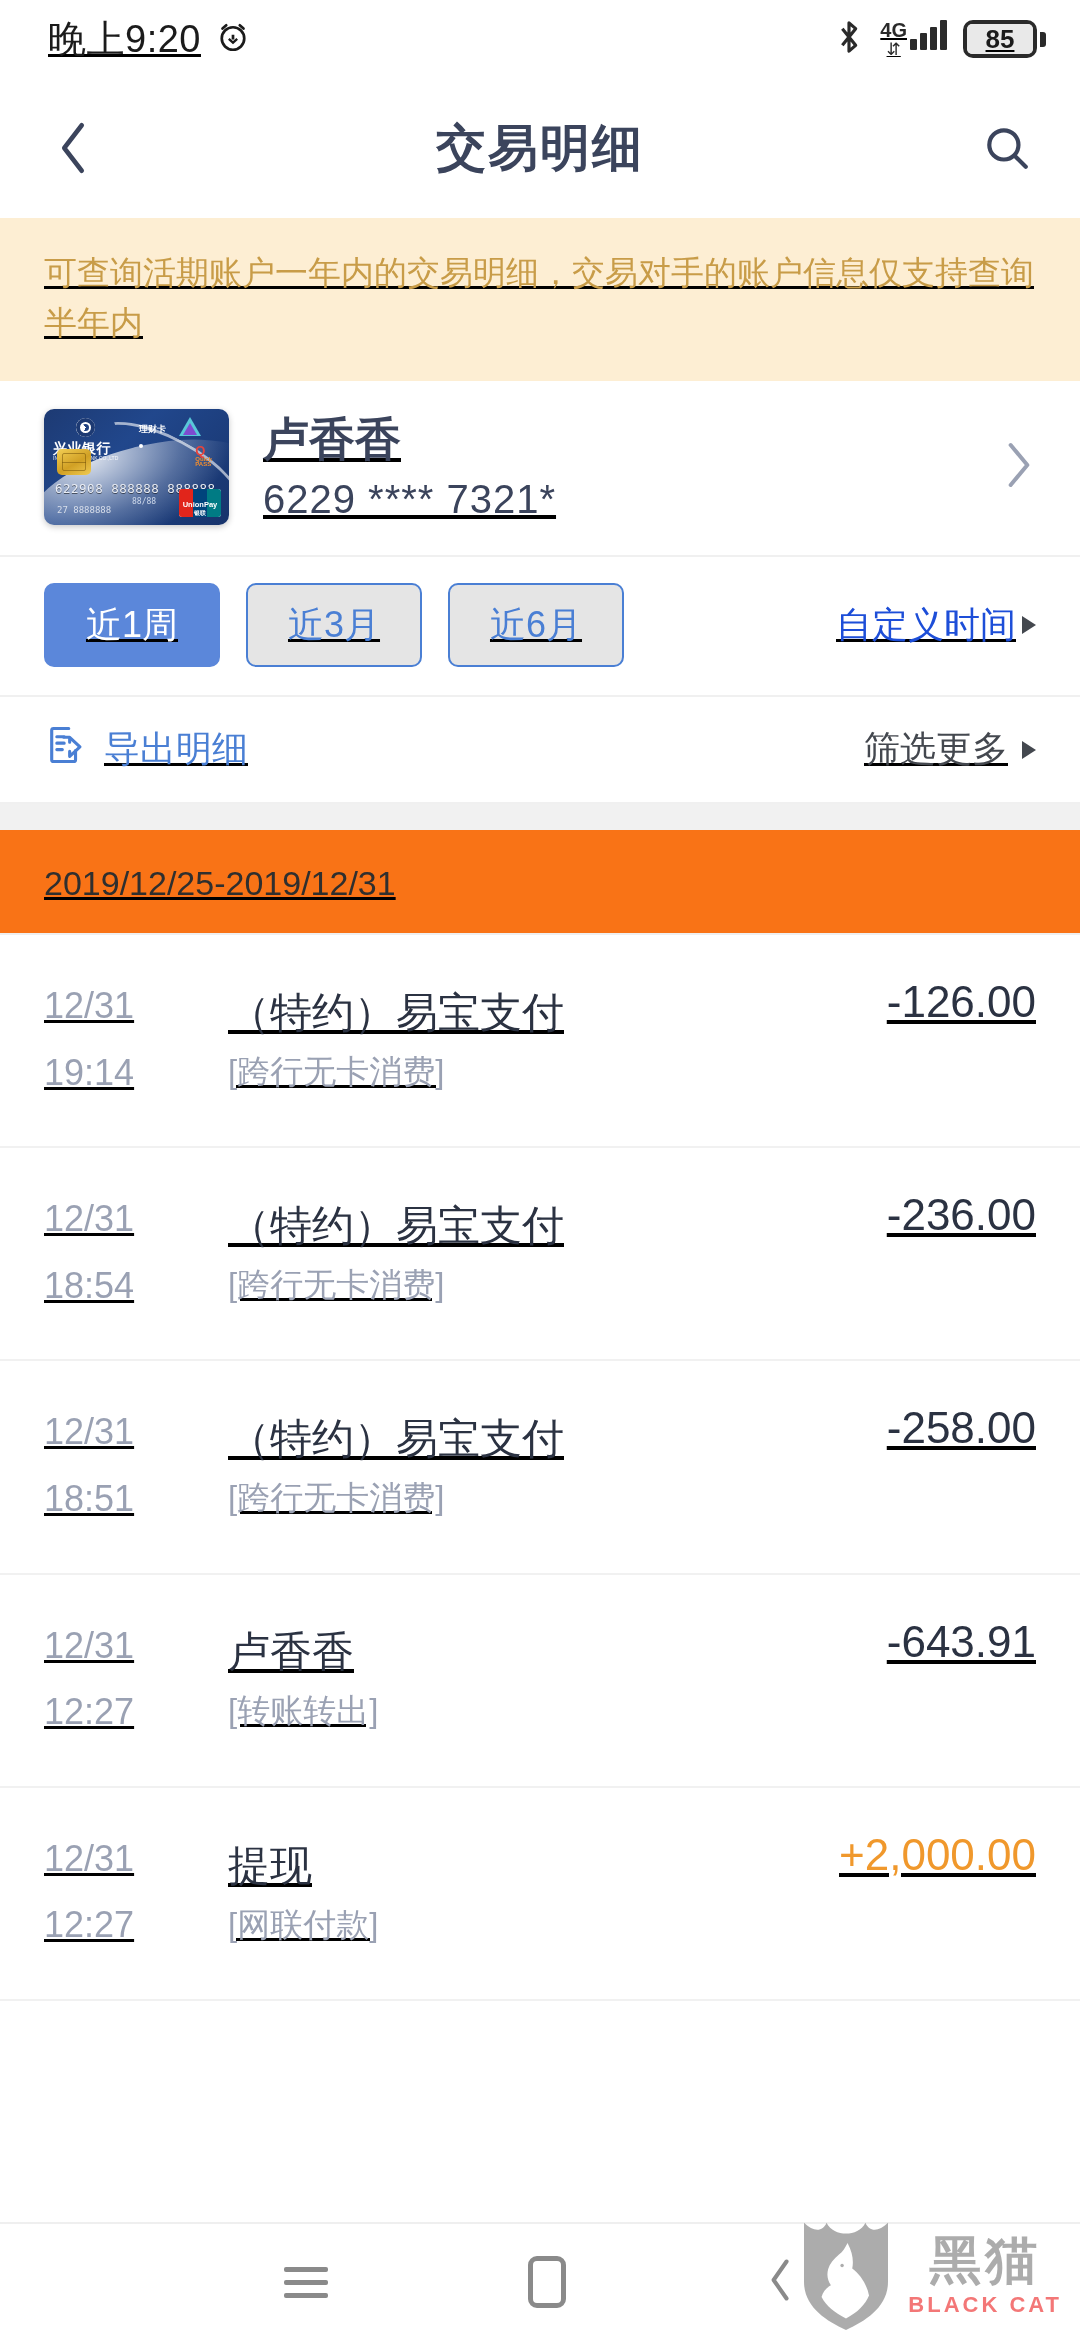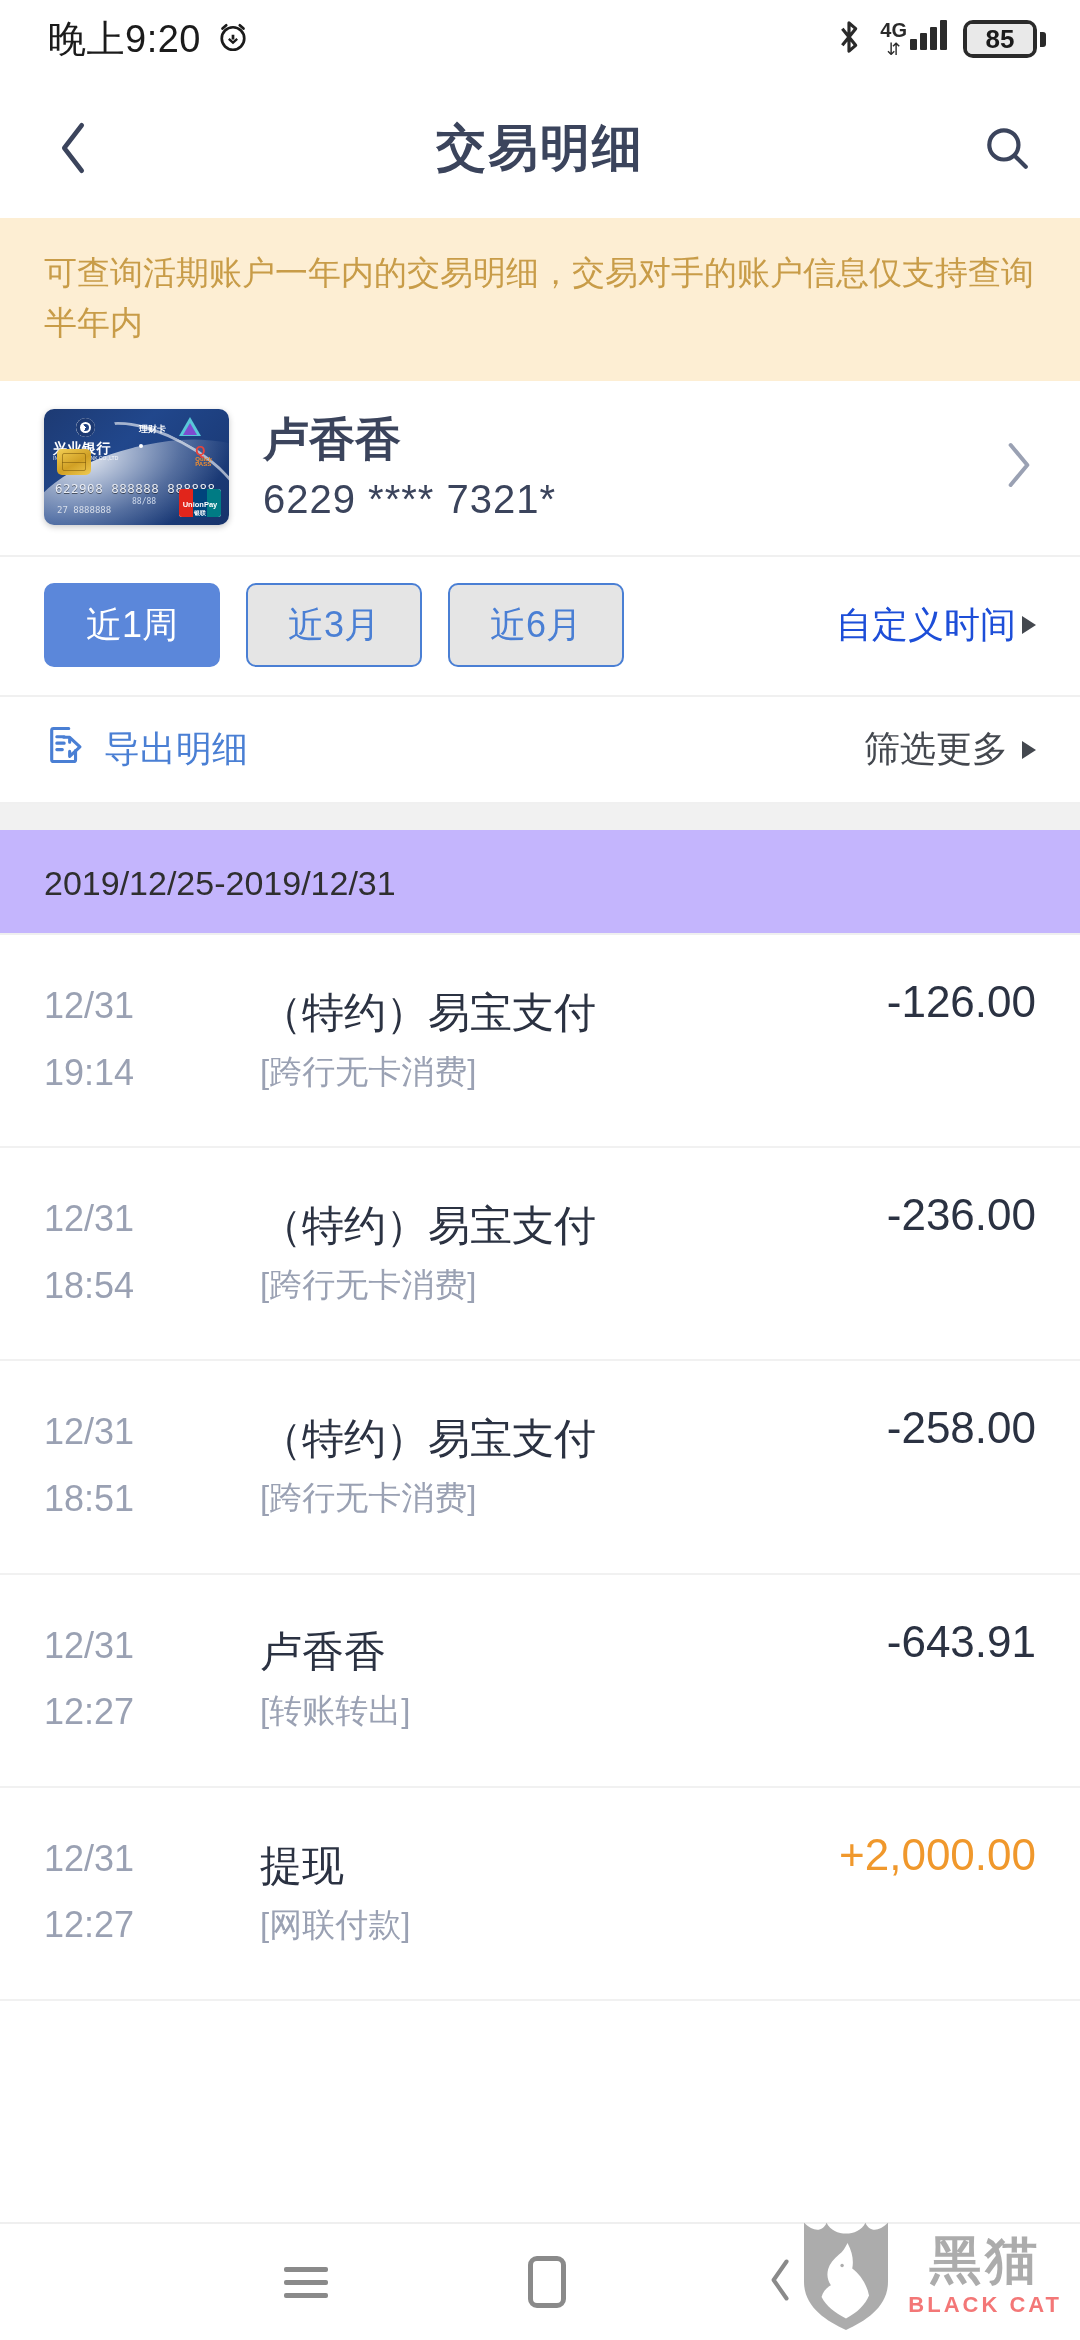--- a/index.html
+++ b/index.html
@@ -2,21 +2,21 @@
 <html><head>
 <meta charset="utf-8">
 <style>
   * { margin:0; padding:0; box-sizing:border-box; }
   html, body {
     width:1080px; height:2340px;
     background:#ffffff;
     font-family:"Liberation Sans","DejaVu Sans",sans-serif;
     overflow:hidden;
   }
-  .phone { position:relative; width:1080px; height:2340px; background:#fff; }
+  .phone { position:relative; width:1080px; height:2340px; background:#fff;text-decoration:underline; }
 
   
   .statusbar {
     height:78px; display:flex; align-items:center;
     justify-content:space-between; padding:0 34px 0 48px;
   }
   .sb-left { display:flex; align-items:center; gap:14px; }
   .sb-time { font-size:38px; color:#1b1b1b; letter-spacing:0.5px; font-weight:500; }
   .sb-right { display:flex; align-items:center; gap:16px; }
   .net-group { display:flex; gap:3px; }
@@ -182,27 +182,27 @@
   }
   .export-left { display:flex; align-items:center; gap:16px; color:#4a7fd4; font-size:36px; }
   .more-filter { margin-left:auto; display:flex; align-items:center; gap:14px;
     font-size:36px; color:#44484f; }
 
   .band { height:26px; background:#f1f1f1; }
 
   
   .date-range {
     padding:34px 44px 30px; font-size:34px; color:#2f2f2f;
-    border-bottom:2px solid #efefef; background:#c4b5fd;
+    border-bottom:2px solid #efefef; background:#f97316;
   }
 
   
   .txn {
     display:grid; grid-template-columns:170px 1fr auto;
-    column-gap:46px; align-items:center;
+    column-gap:14px; align-items:center;
     padding:38px 44px 40px; border-bottom:2px solid #f1f1f1; background:#fff;
   }
   .t-date { font-size:36px; color:#9aa1b3; line-height:1.85; }
   .t-time { font-size:36px; color:#9aa1b3; line-height:1.85; }
   .t-title { font-size:42px; color:#2b3242; line-height:1.55; }
   .t-sub { font-size:33px; color:#9aa1b3; line-height:1.65; }
   .t-amt { font-size:44px; color:#2b3242; text-align:right; white-space:nowrap; }
   .t-amt.credit { color:#f0982c; }
   .col-mid { min-width:0; }
   .col-right { align-self:flex-start; padding-top:4px; }

